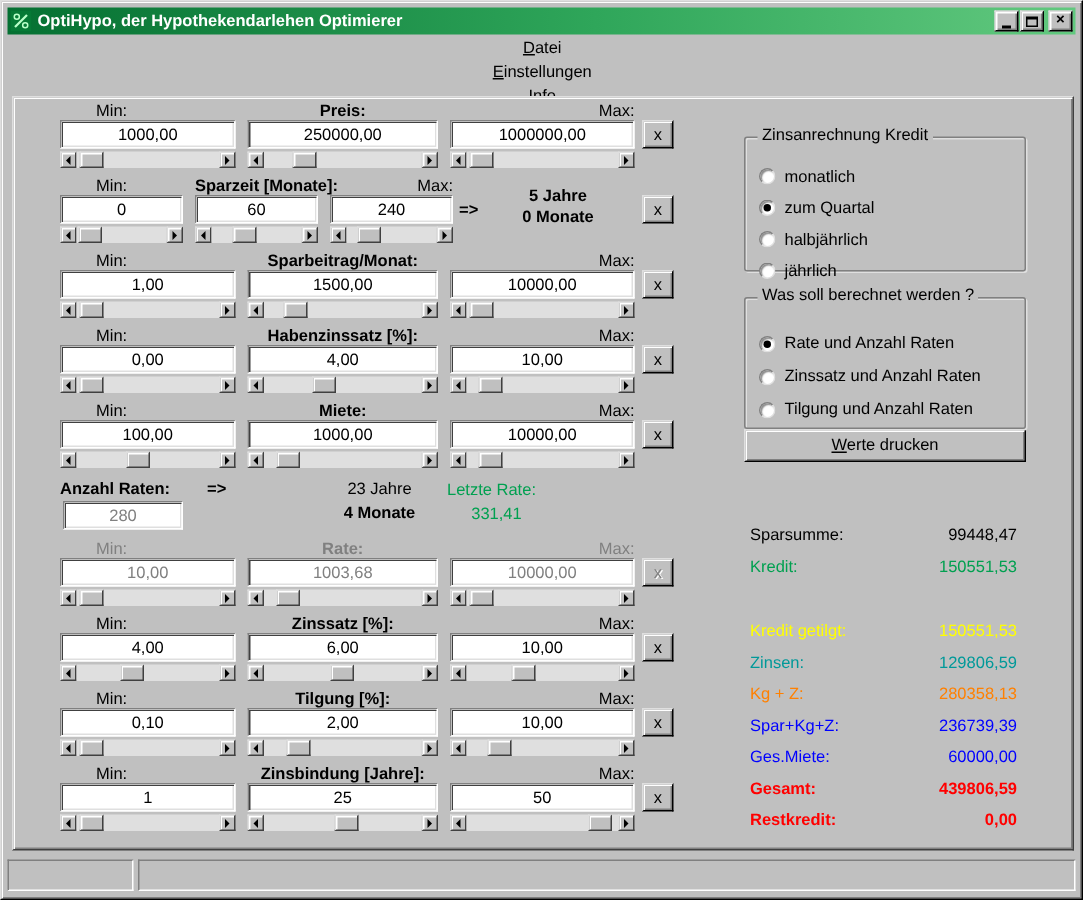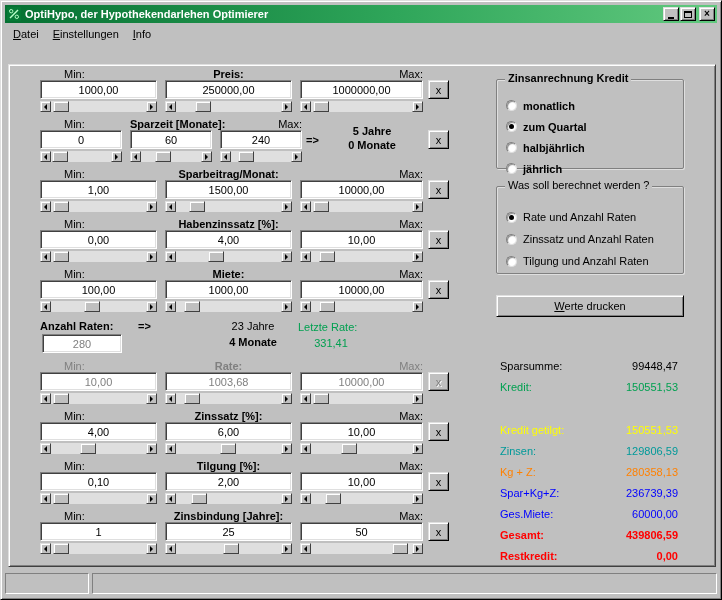--- a/index.html
+++ b/index.html
@@ -17,21 +17,21 @@
   .title-text{flex:1;white-space:nowrap;overflow:hidden;font-size:11px;}
   .win-btns{display:flex;gap:1px;flex:none;align-items:center;}
   .wbtn{width:16px;height:14px;background:#c0c0c0;border:1px solid;
     border-color:#dfdfdf #000 #000 #dfdfdf;box-shadow:inset 1px 1px 0 #fff,inset -1px -1px 0 #808080;
     display:flex;align-items:center;justify-content:center;color:#000;padding:0;}
   .wbtn.close{margin-left:2px;}
   .glyph-min{width:6px;height:2px;background:#000;margin-top:7px;}
   .glyph-max{width:8px;height:7px;border:1px solid #000;border-top-width:2px;}
   .glyph-x{font-size:10px;font-weight:bold;line-height:10px;}
   
-  .menubar{position:absolute;left:4px;top:23px;right:4px;height:19px;display:flex;align-items:center;padding-left:1px;}
+  .menubar{position:absolute;left:4px;top:23px;right:4px;height:19px;display:flex;align-items:center;padding-left:1px;flex-direction:column;}
   .menu-item{display:inline-block;padding:2px 7px;}
   .menu-item::first-letter{text-decoration:underline;}
   
   .tabs{position:absolute;left:9px;top:44px;height:21px;z-index:5;display:flex;align-items:flex-end;}
   .tab{display:inline-block;height:17px;line-height:15px;padding:0 9px;background:#c0c0c0;
     border:1px solid #404040;border-bottom:none;border-top-left-radius:2px;border-top-right-radius:2px;
     box-shadow:inset 1px 1px 0 #fff,inset -1px 0 0 #808080;margin-bottom:2px;}
   .tab.ul::first-letter{text-decoration:underline;}
   .tab.active{height:21px;line-height:19px;margin-bottom:0;padding:0 11px;z-index:6;position:relative;}
   .tab-page{position:absolute;left:7px;top:63px;width:708px;height:503px;background:#c0c0c0;
@@ -82,31 +82,31 @@
   .anz-field{top:16px;left:2px;width:80px;}
   .anz-res1{position:absolute;left:168px;top:2px;width:90px;text-align:center;font-weight:normal;}
   .anz-res2{position:absolute;left:168px;top:18px;width:90px;text-align:center;font-weight:bold;}
   .anz-lr-label{position:absolute;left:258px;top:3px;color:#00a050;}
   .anz-lr-value{position:absolute;left:255px;top:19px;width:72px;text-align:center;color:#00a050;}
   
   .right-col{position:absolute;left:487px;top:10px;width:188px;}
   .groupbox{position:relative;border:1px solid #808080;border-radius:2px;
     box-shadow:inset 1px 1px 0 #dfdfdf,1px 1px 0 #dfdfdf;width:188px;}
   .gb-title{position:absolute;top:-8px;left:8px;background:#c0c0c0;padding:0 3px;line-height:13px;}
-  .gb1{margin-top:4px;height:90px;padding-top:15px;font-weight:bold;}
+  .gb1{margin-top:16px;height:90px;padding-top:15px;}
   .gb2{margin-top:17px;height:88px;padding-top:19px;}
   .radio-row{display:flex;align-items:center;gap:6px;height:21px;padding-left:9px;}
   .gb2 .radio-row{height:22px;}
   .radio{width:11px;height:11px;border-radius:50%;background:#fff;flex:none;
     border:1px solid;border-color:#808080 #dfdfdf #dfdfdf #808080;
     box-shadow:inset 1px 1px 1px rgba(0,0,0,.45);
     display:flex;align-items:center;justify-content:center;}
   .dot{display:none;width:5px;height:5px;border-radius:50%;background:#000;}
   [data-checked="true"] .dot{display:block;}
-  .btn-print{margin-top:21px;width:188px;height:22px;}
+  .btn-print{width:188px;height:22px;}
   .btn-label{display:inline-block;}
   .btn-label::first-letter{text-decoration:underline;}
   .results{margin-top:38px;width:188px;padding:0 6px 0 4px;}
   .result-row{display:flex;justify-content:space-between;align-items:center;height:21px;}
   .result-row.gap{margin-top:22px;}
   
   .statusbar{position:absolute;left:4px;right:4px;bottom:5px;height:21px;display:flex;gap:3px;}
   .status-cell{height:21px;background:#c0c0c0;border:1px solid;border-color:#808080 #fff #fff #808080;}
   .status-cell.s1{width:84px;flex:none;}
   .status-cell.s2{flex:1;}

